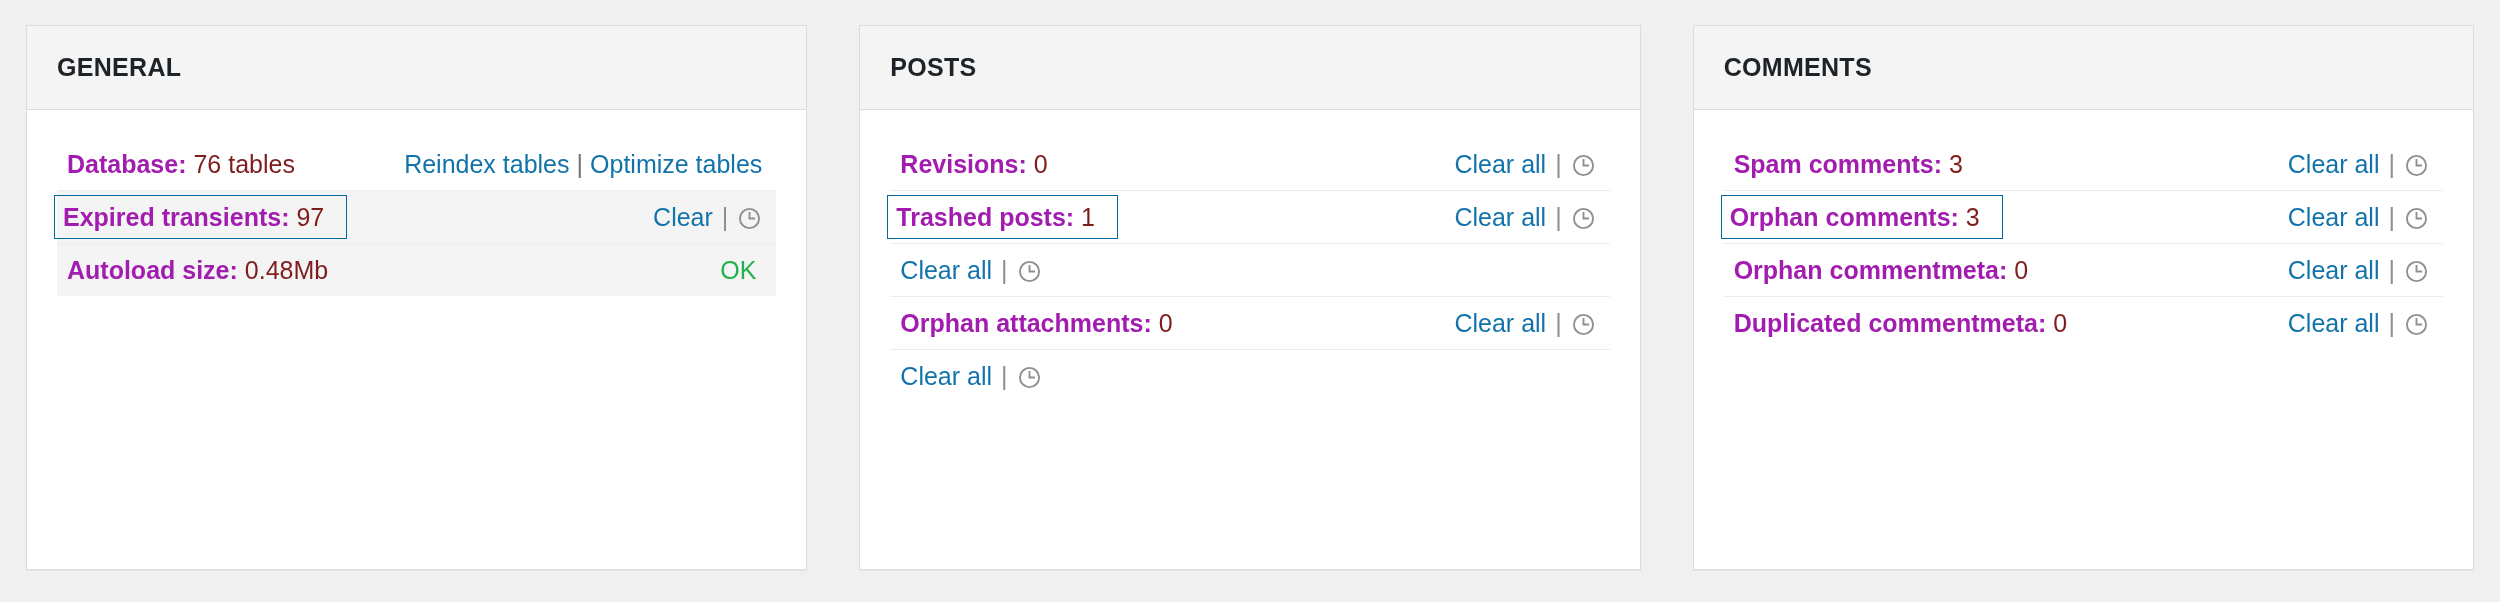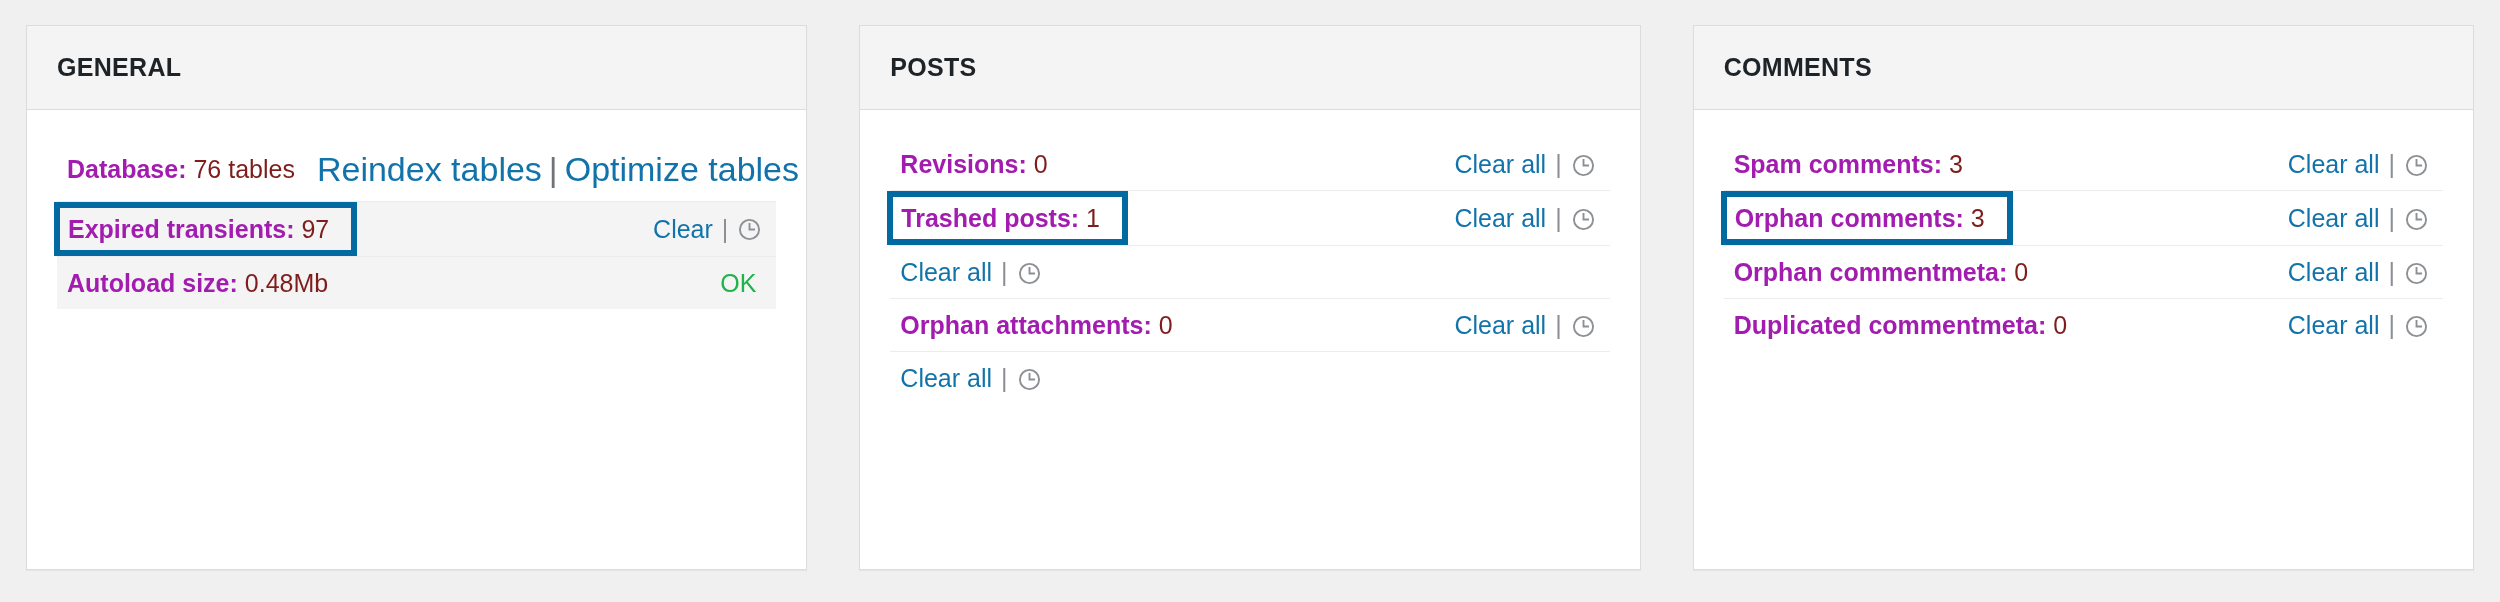--- a/index.html
+++ b/index.html
@@ -84,21 +84,21 @@
   
   .row .label-box {
     position: relative;
     display: inline-flex;
     align-items: center;
     padding: 11px 22px 11px 10px;
     margin: -11px 0 -11px -10px;
     box-sizing: border-box;
   }
   .row .label-box.boxed {
-    border: 6px solid #0369a1;
+    border: 1px solid #0369a1;
     background: transparent;
     padding: 6px 22px 6px 8px;
     margin: -11px 12px -11px -13px;
   }
 
   .row-label {
     font-size: 25px;
     color: #3c434a;
     white-space: nowrap;
     line-height: 1.2;
@@ -146,21 +146,21 @@
     align-items: center;
     justify-content: center;
     cursor: pointer;
     position: relative;
     top: 1px;
   }
   .clock-icon svg { display: block; }
 
   
   .link-group {
-    font-size: 34px;
+    font-size: 25px;
     line-height: 1.2;
     white-space: nowrap;
   }
   .link-group a {
     color: #1273aa;
     text-decoration: none;
     cursor: pointer;
   }
   .link-group .sep {
     color: #6f7378;

